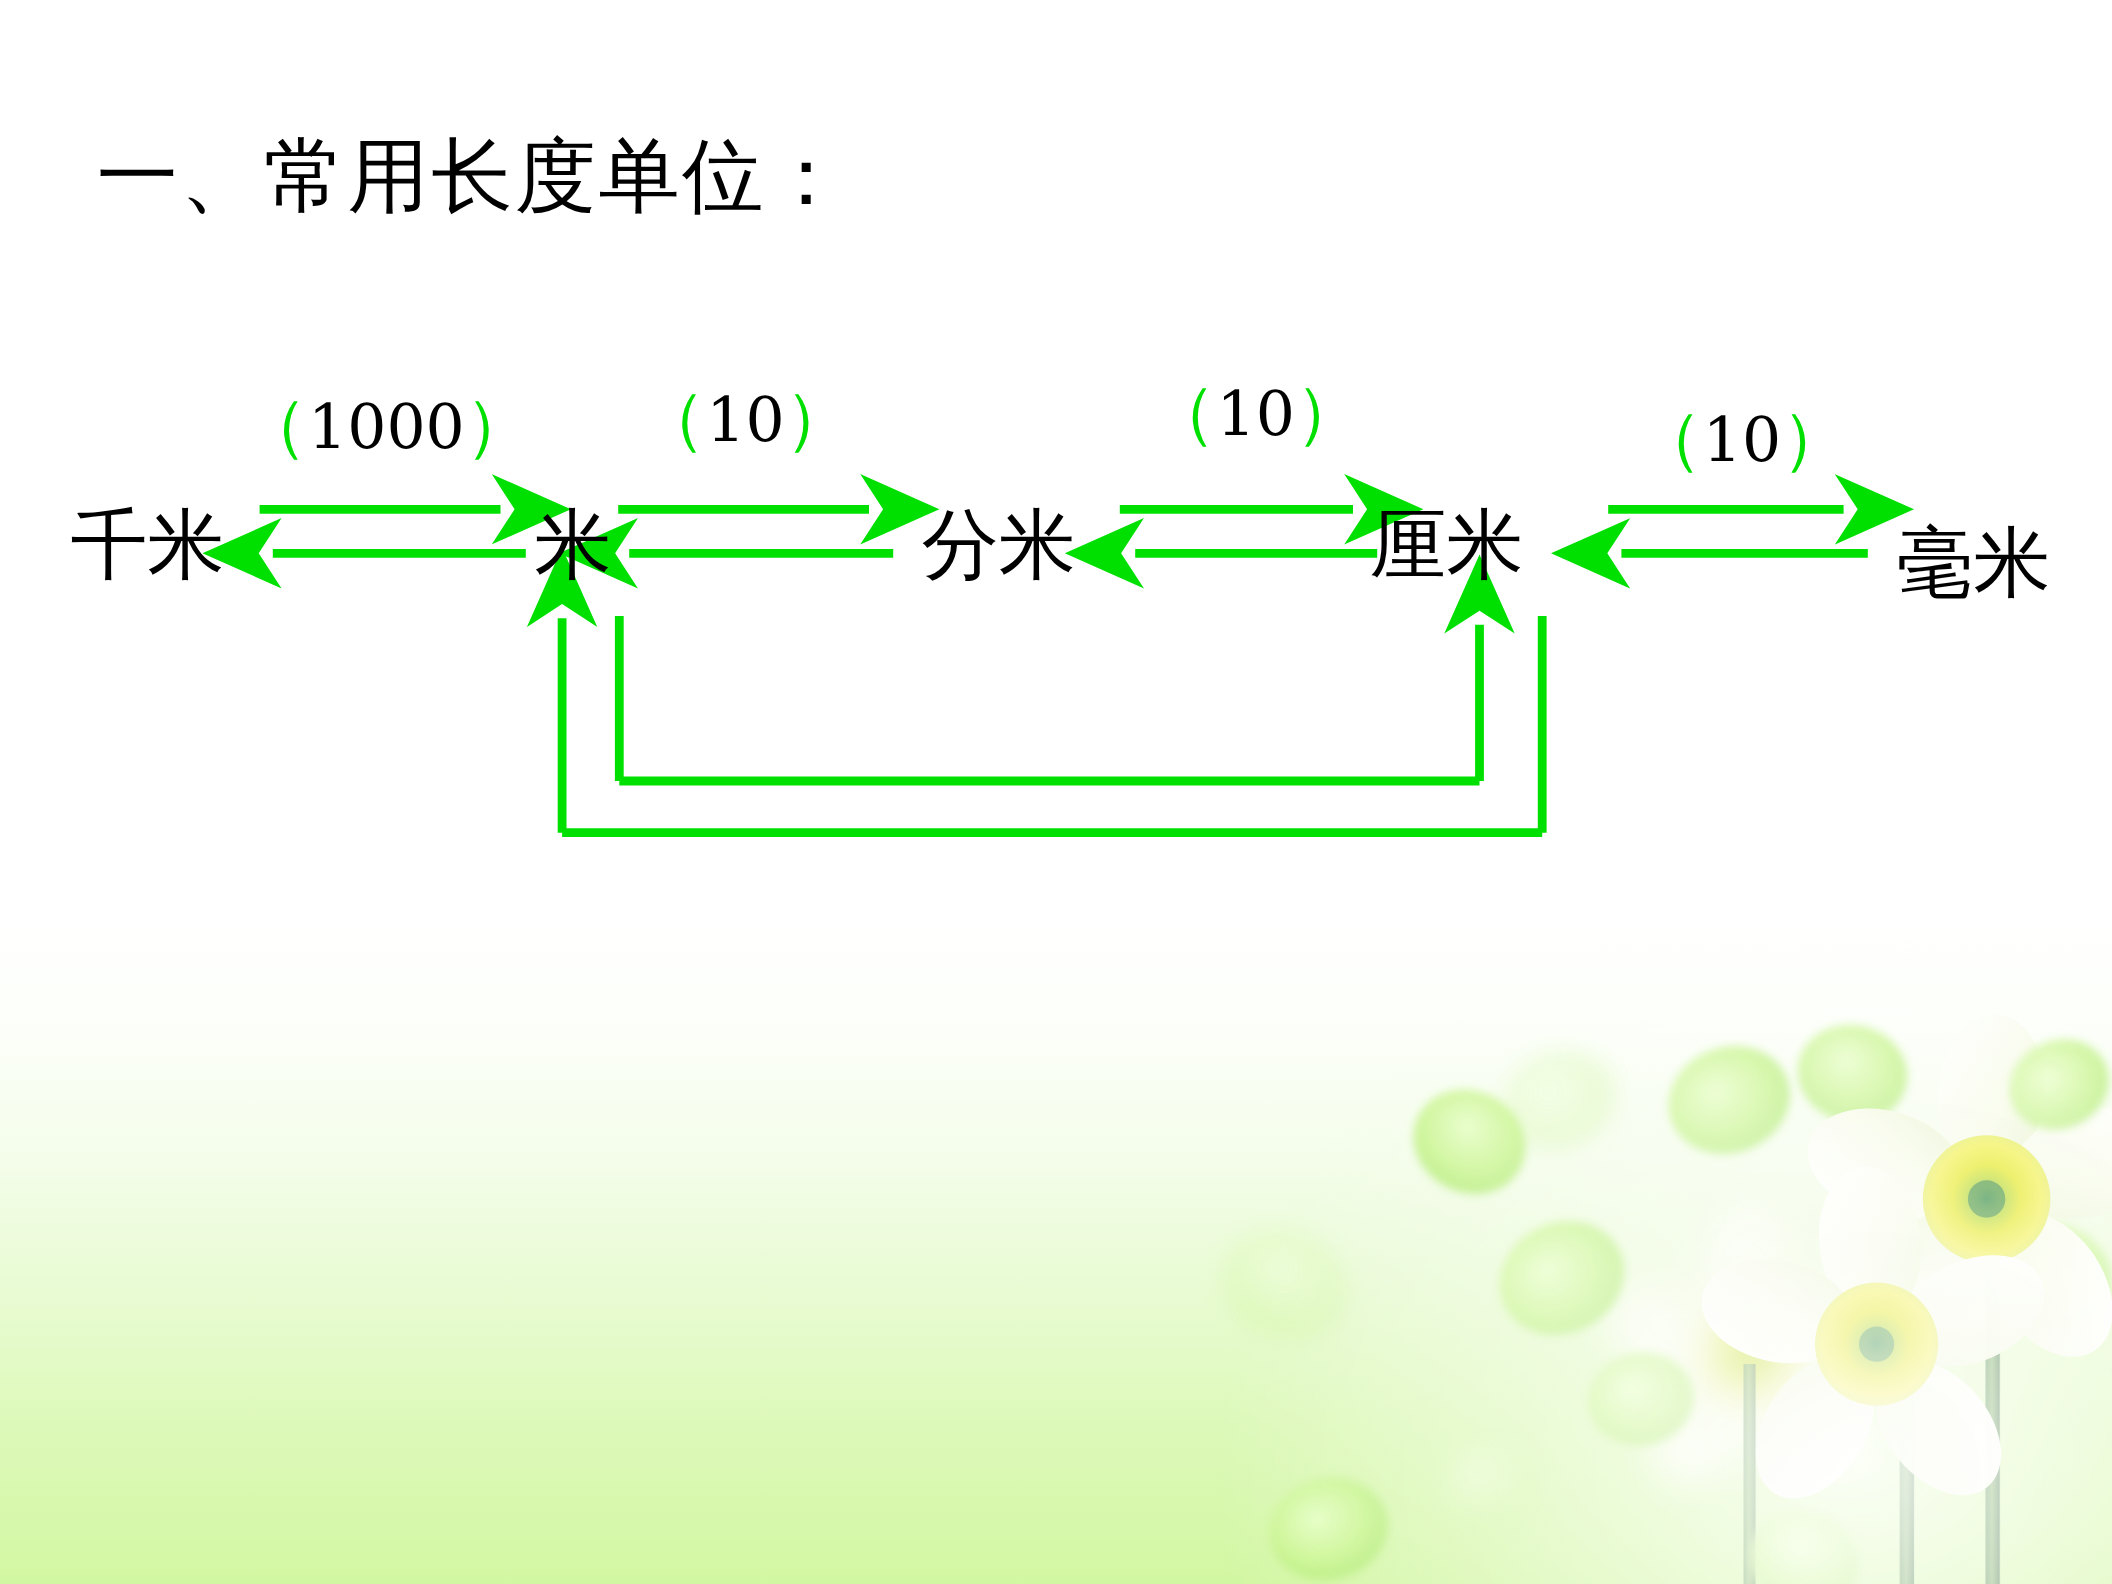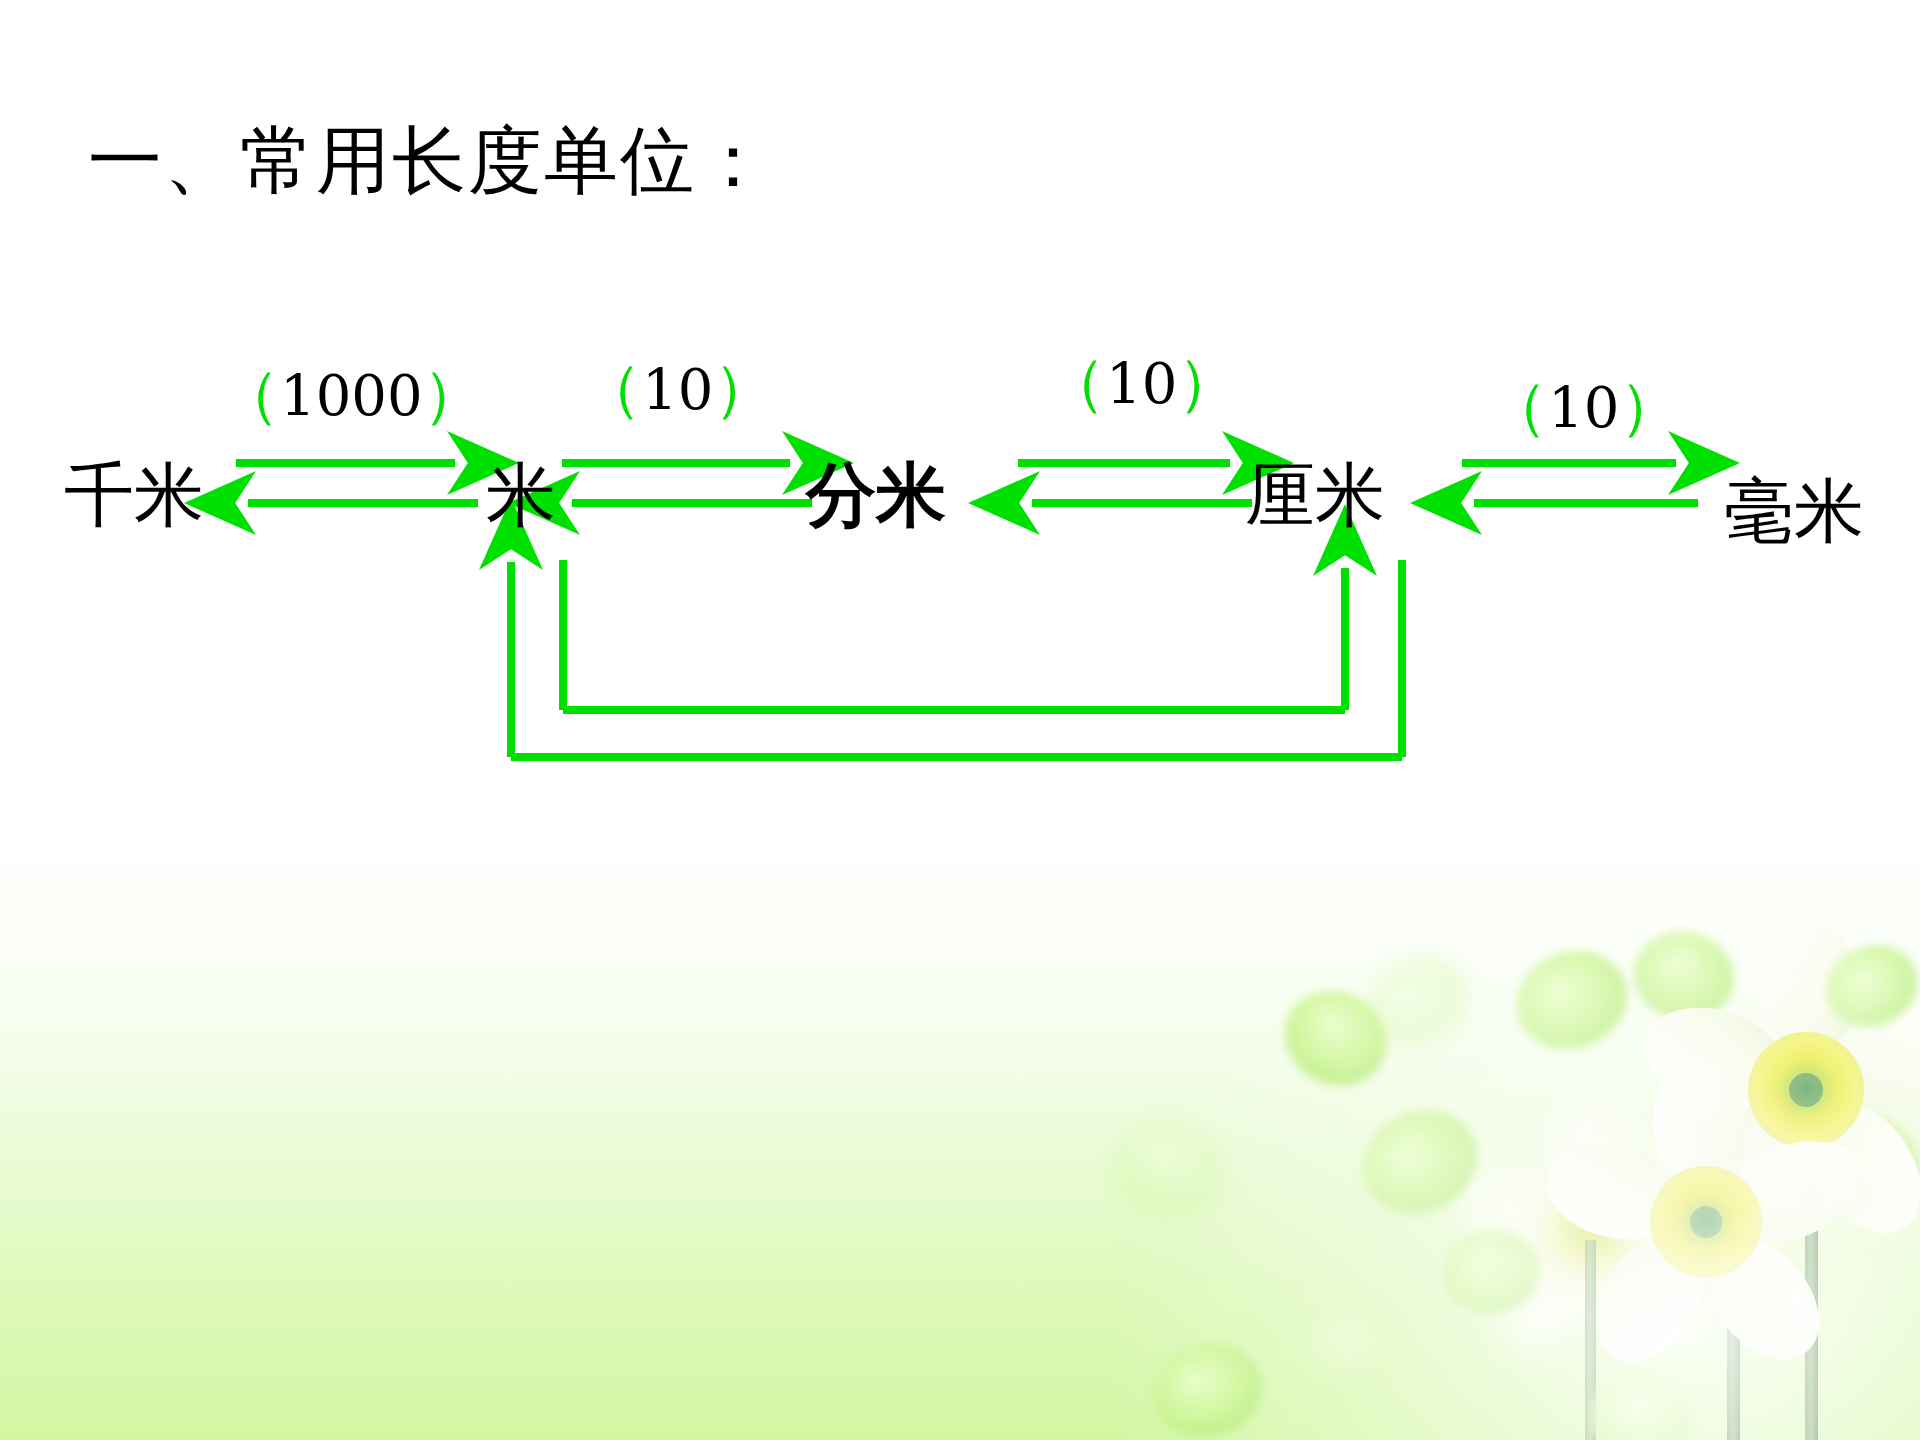--- a/index.html
+++ b/index.html
@@ -41,21 +41,21 @@
 
   .unit{
     position:absolute;
     font-family:"DejaVu Serif","Liberation Serif",serif;
     font-size:70px;line-height:70px;color:#000;white-space:nowrap;margin-top:28px;
   }
 
   .factor{
     position:absolute;
     font-family:"DejaVu Serif","Liberation Serif",serif;
-    font-size:56px;line-height:76px;white-space:nowrap;color:#000;
+    font-size:56px;line-height:60px;white-space:nowrap;color:#000;
   }
   .factor .paren{color:#00e000;font-size:62px;}
   .factor .num{color:#000;}
 
   svg.arrows{position:absolute;left:0;top:0;width:1920px;height:1440px;overflow:visible;}
 </style>
 </head>
 <body>
 
 <div id="slide">
@@ -203,21 +203,21 @@
         <path d="M1345,710 L1345,568" marker-end="url(#ahU)"></path>
 
         <path d="M511,757 L511,562" marker-end="url(#ahU)"></path>
         <path d="M511,757 L1402,757"></path>
         <path d="M1402,757 L1402,560"></path>
       </g>
     </svg>
 
     <div class="unit" style="left:64px;  top:432px;">千米</div>
     <div class="unit" style="left:486px; top:432px;">米</div>
-    <div class="unit" style="left:806px; top:432px;font-weight:bold;">分米</div>
+    <div class="unit" style="left:838px; top:432px;">分米</div>
     <div class="unit" style="left:1245px;top:432px;">厘米</div>
     <div class="unit" style="left:1724px;top:448px;">毫米</div>
 
     <div class="factor" style="left:218px; top:356px;">
       <span class="paren">（</span><span class="num">1000</span><span class="paren">）</span>
     </div>
 
     <div class="factor" style="left:580px; top:350px;">
       <span class="paren">（</span><span class="num">10</span><span class="paren">）</span>
     </div>

